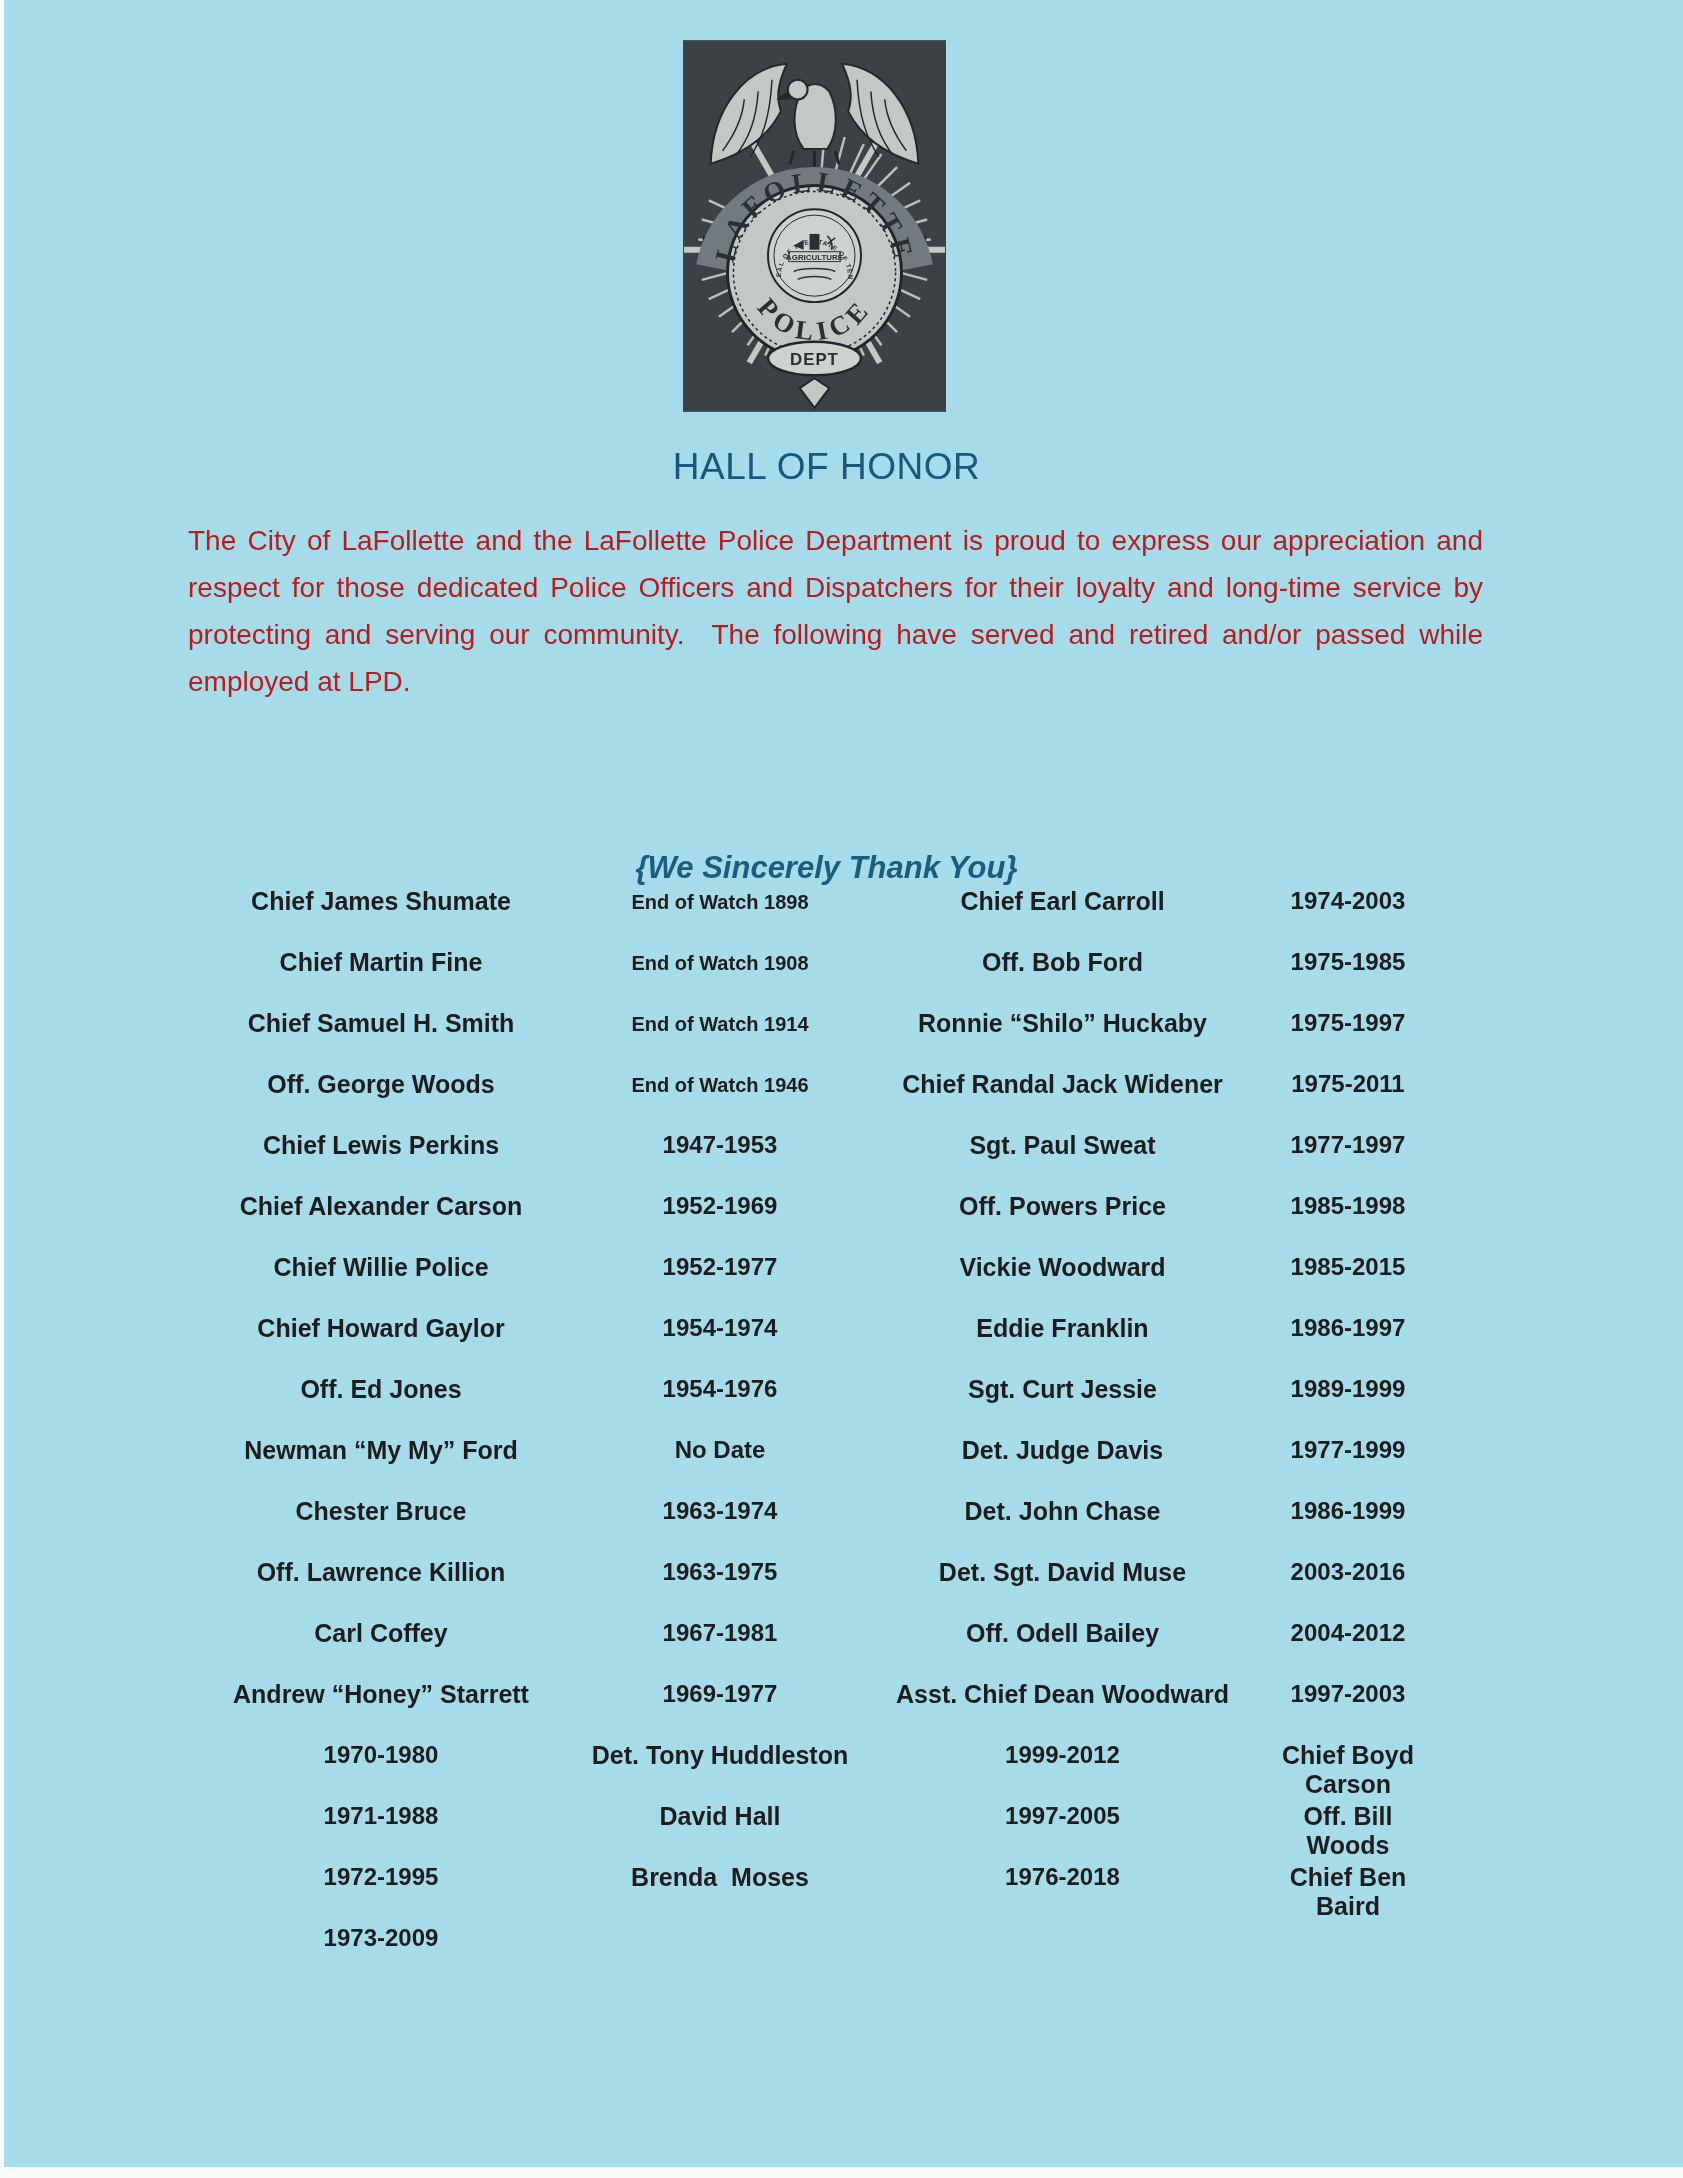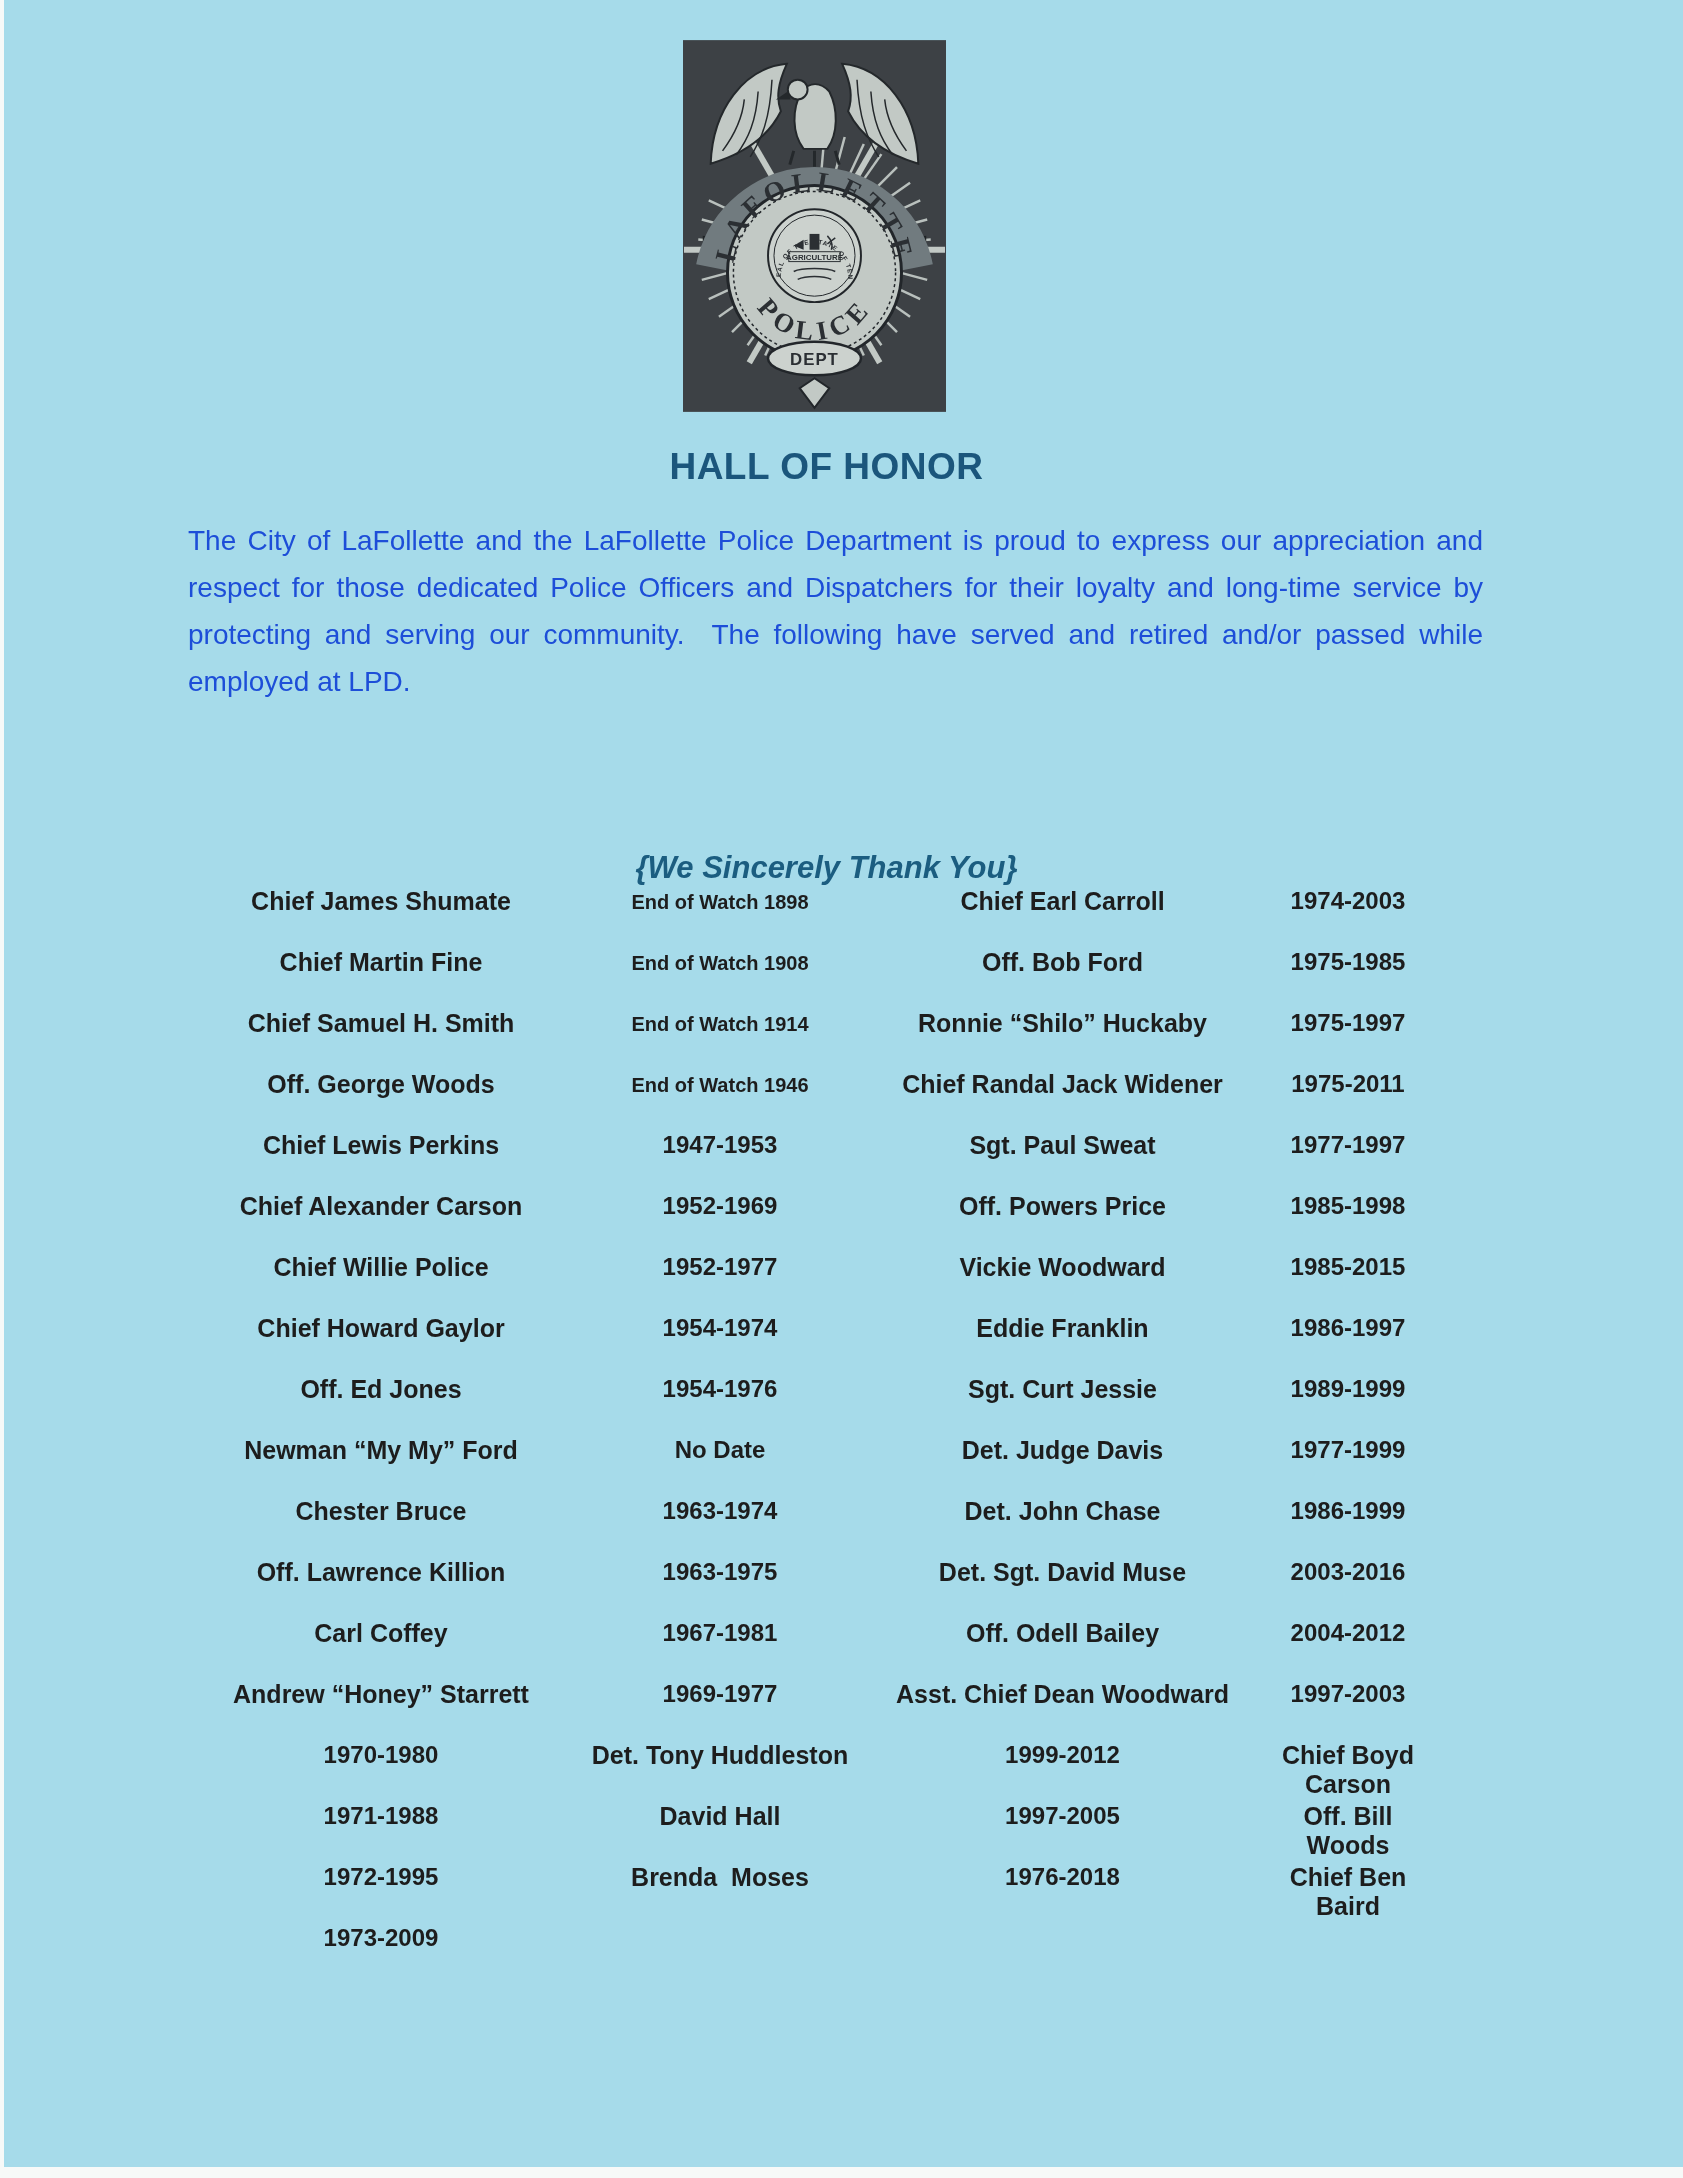--- a/index.html
+++ b/index.html
@@ -12,28 +12,28 @@
     color:#1c1c1c;
   }
   .edge-left{position:absolute;left:0;top:0;width:4px;height:2178px;background:#f7f9f8;}
   .edge-bottom{position:absolute;left:0;bottom:0;width:1683px;height:11px;background:#f7f9f8;}
 
   .badge-wrap{position:absolute;left:683px;top:40px;width:263px;height:372px;}
 
   .page-title{
     position:absolute;left:0;top:446px;width:1653px;
     text-align:center;
-    font-size:37px;font-weight:bold;letter-spacing:0.5px;
+    font-size:37px;font-weight:normal;letter-spacing:0.5px;
     color:#1b567c;
   }
   .intro{
     position:absolute;left:188px;top:517px;width:1295px;
     font-size:28px;line-height:47px;
     text-align:justify;
-    color:#1d4ed8;
+    color:#b91c1c;
   }
   .subtitle{
     position:absolute;left:0;top:850px;width:1653px;
     text-align:center;
     font-size:31px;font-weight:bold;font-style:italic;
     color:#1b5d80;
   }
   .roster{
     position:absolute;left:188px;top:887px;
     display:grid;

